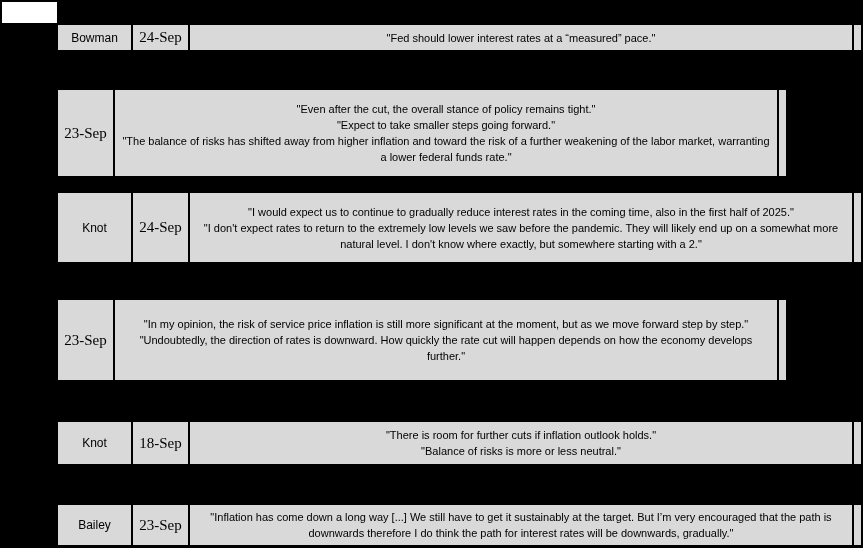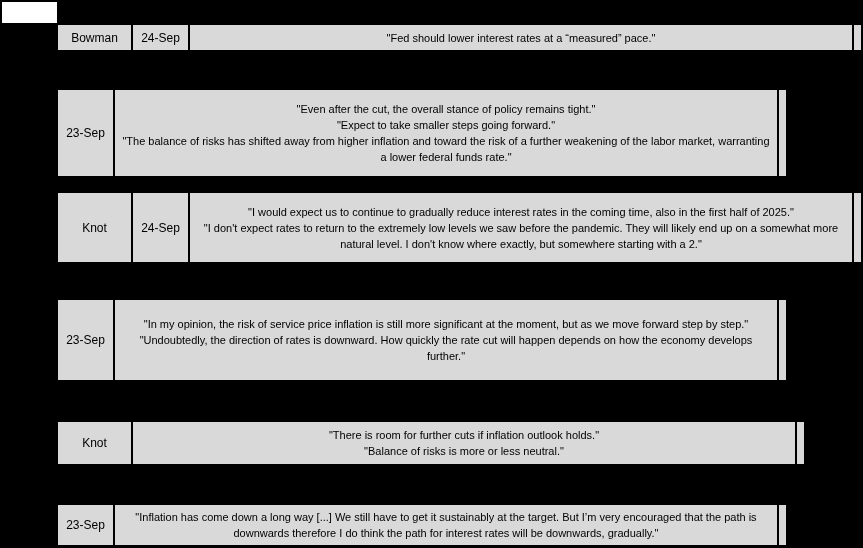--- a/index.html
+++ b/index.html
@@ -25,21 +25,21 @@
   #row-3{top:300px;height:80px;}
   #row-4{top:422px;height:42px;}
   #row-5{top:505px;height:40px;}
   .cell{
     background:#d9d9d9;
     display:flex;flex-direction:column;justify-content:center;
     text-align:center;
     box-sizing:border-box;
   }
   .cell.name{width:73px;font-size:12px;}
-  .cell.date{width:55px;font-size:12px;}
+  .cell.date{width:55px;font-size:15px;font-family:Liberation Serif, serif;}
   .cell.quote{width:662px;font-size:11px;line-height:16px;padding:0 6px;}
   .cell.sliver{width:7px;}
   .quote-line{width:100%;}
 </style>
 </head>
 <body>
 
 <div class="corner-box"></div>
 
 <div class="row" id="row-0">
@@ -89,28 +89,34 @@
     <div class="quote-line">"In my opinion, the risk of service price inflation is still more significant at the moment, but as we move forward step by step."</div>
     <div class="quote-line">"Undoubtedly, the direction of rates is downward. How quickly the rate cut will happen depends on how the economy develops further."</div>
   </div>
   <div class="cell sliver"></div>
 </div>
 
 <div class="row" id="row-4">
   <div class="cell name">
       <span>Knot</span>
     </div>
+  <div class="cell date">
+      <span>18-Sep</span>
+    </div>
   <div class="cell quote">
     <div class="quote-line">"There is room for further cuts if inflation outlook holds."</div>
     <div class="quote-line">"Balance of risks is more or less neutral."</div>
   </div>
   <div class="cell sliver"></div>
 </div>
 
 <div class="row" id="row-5">
+  <div class="cell name">
+      <span>Bailey</span>
+    </div>
   <div class="cell date">
       <span>23-Sep</span>
     </div>
   <div class="cell quote">
     <div class="quote-line">"Inflation has come down a long way [...] We still have to get it sustainably at the target. But I’m very encouraged that the path is downwards therefore I do think the path for interest rates will be downwards, gradually."</div>
   </div>
   <div class="cell sliver"></div>
 </div>
 
 </body></html>

